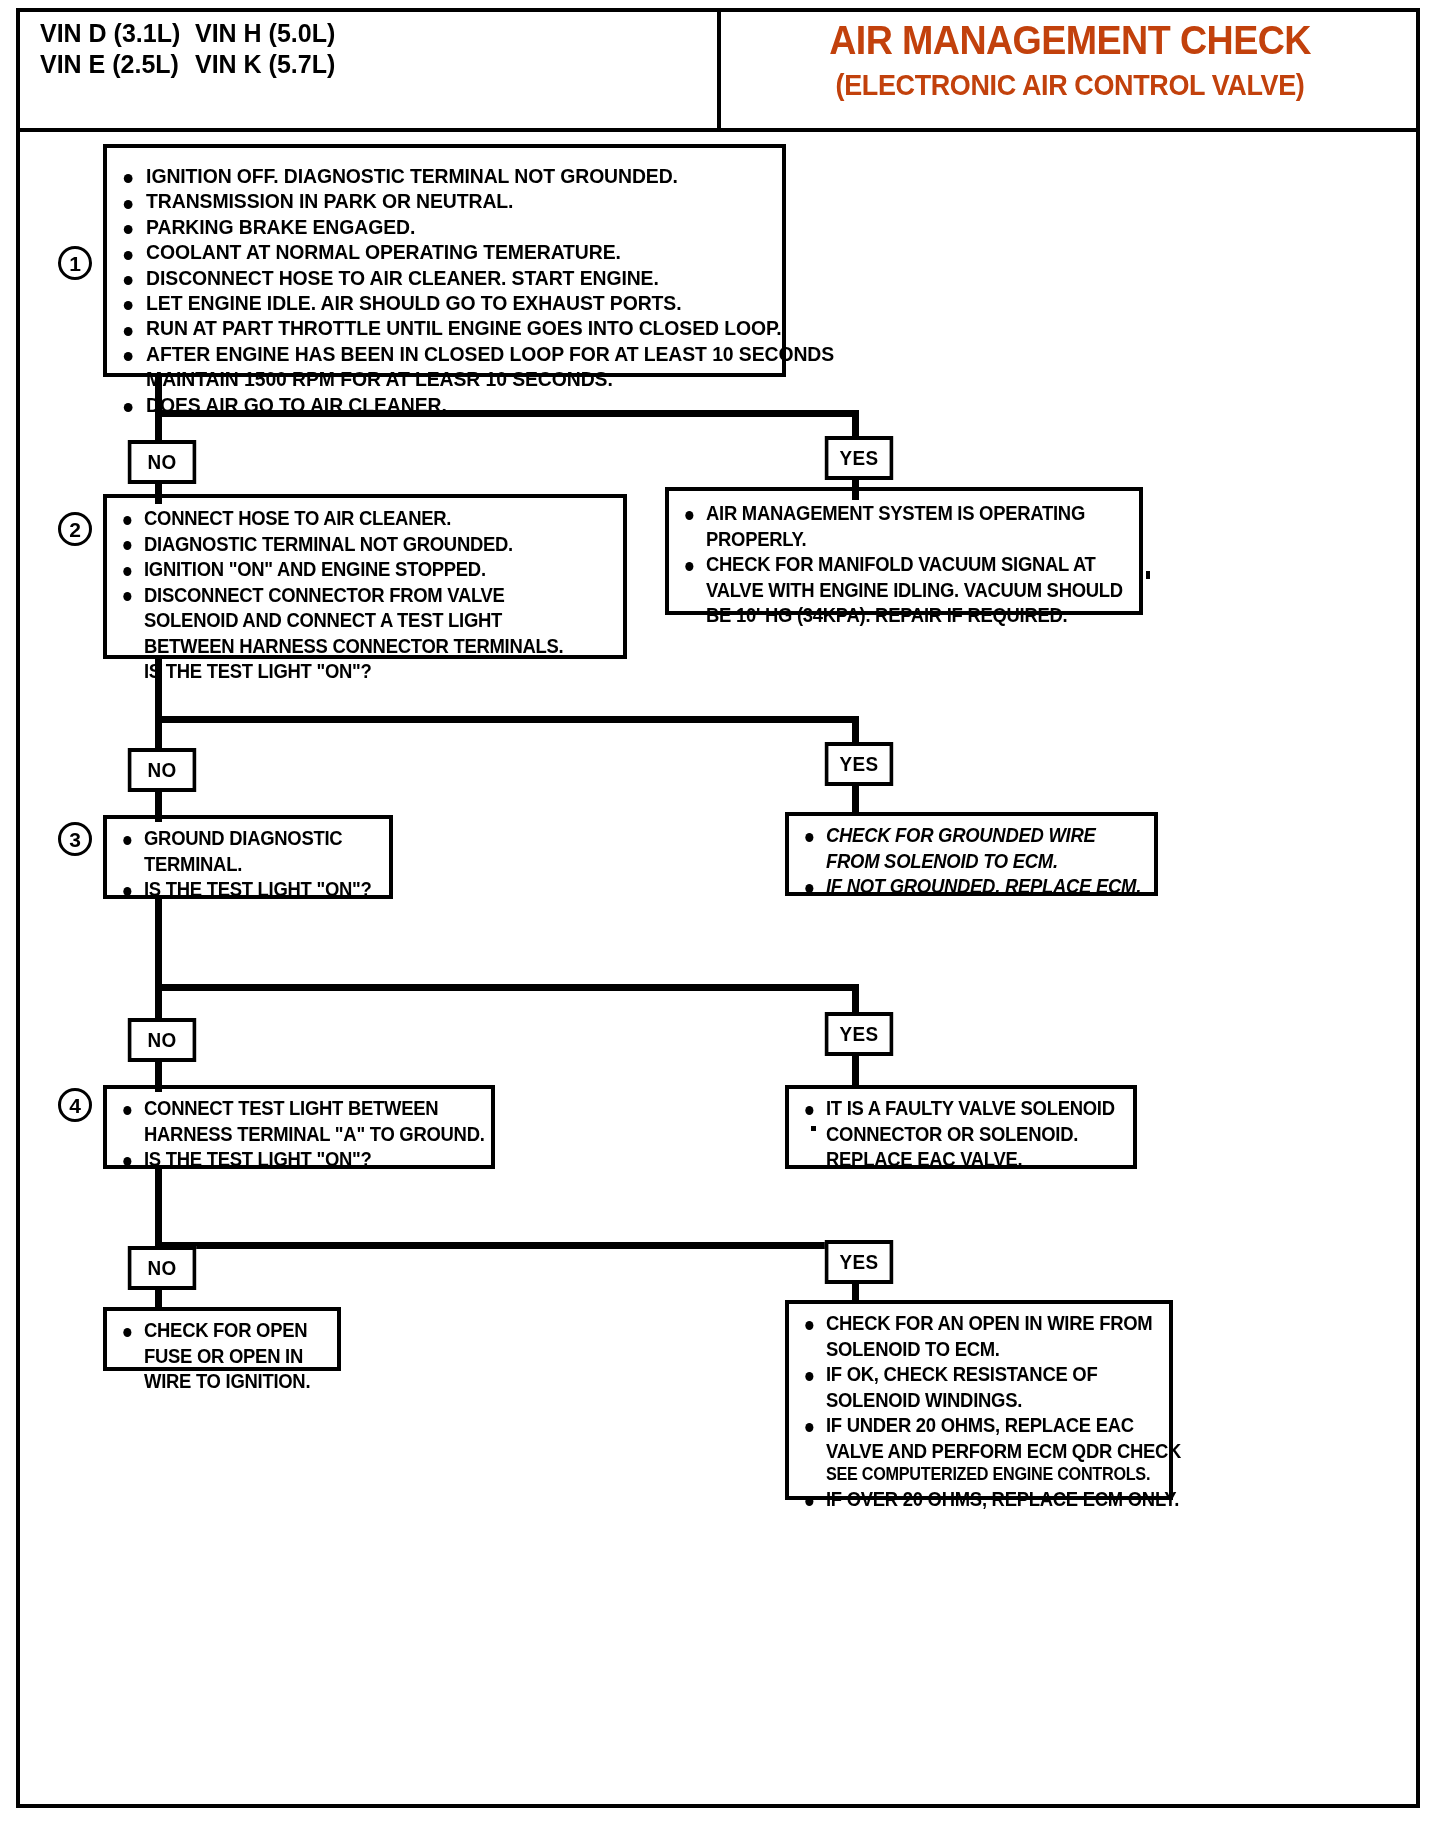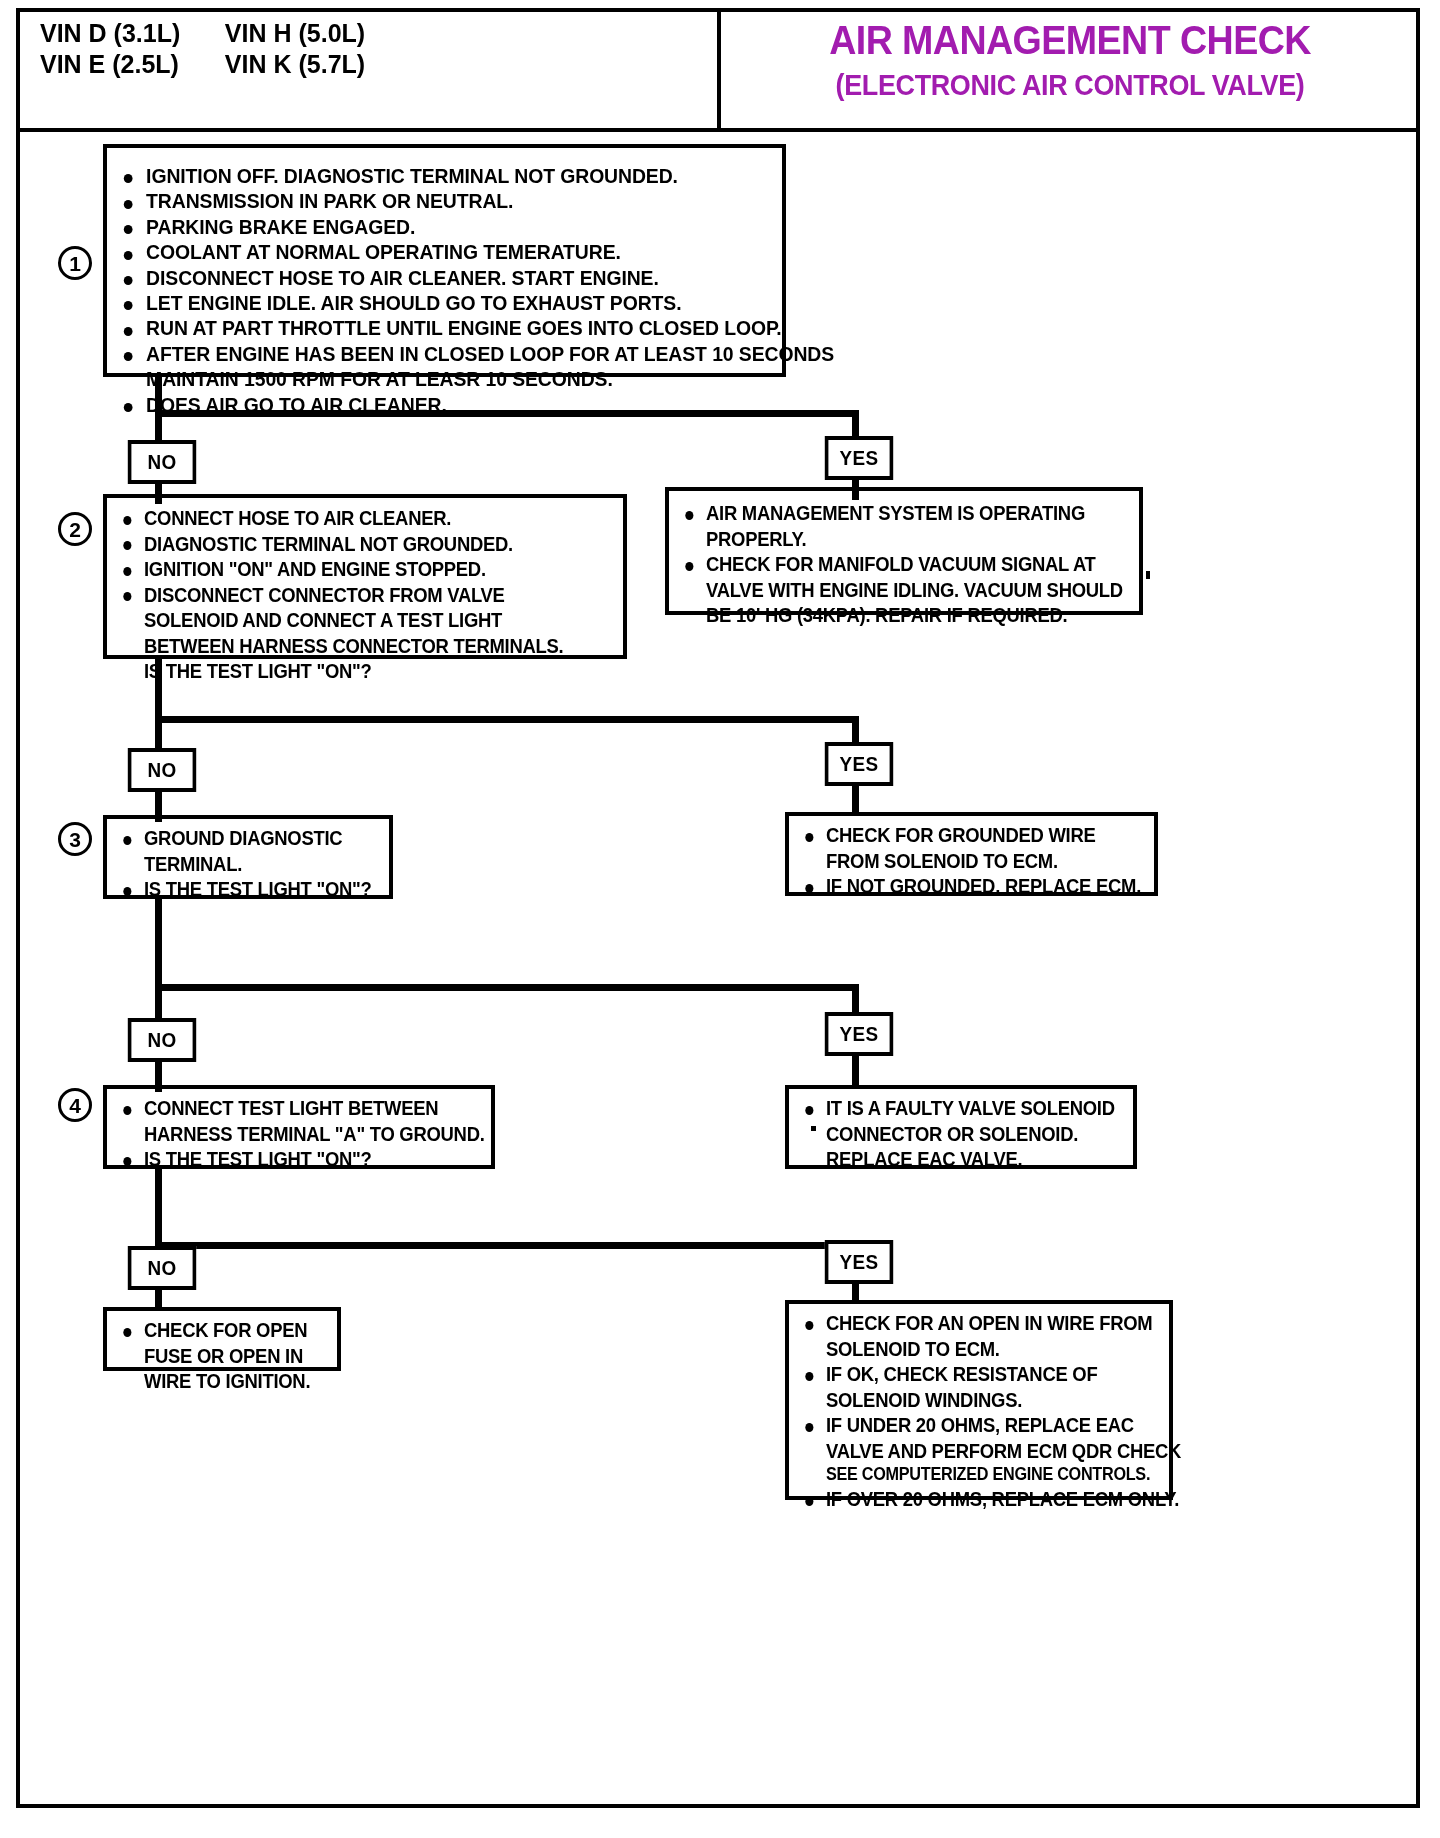--- a/index.html
+++ b/index.html
@@ -29,40 +29,40 @@
     left:40px; top:18px;
     width:380px;
     font-size:25px;
     font-weight:bold;
     letter-spacing:0px;
     line-height:31px;
     color:#000;
   }
   .vin-row{display:flex;}
   .vin-col-a{width:155px;}
-  .vin-col-b{width:200px;text-align:center;}
+  .vin-col-b{width:200px;}
 
   .title-divider{
     position:absolute;
     left:717px; top:12px;
     width:4px; height:116px;
     background:#000;
   }
   .header-rule{
     position:absolute;
     left:20px; top:128px;
     width:1396px; height:4px;
     background:#000;
   }
   .title-block{
     position:absolute;
     left:730px; top:18px;
     width:680px;
     text-align:center;
-    color:#a21caf;
+    color:#c2410c;
   }
   .title-main{
     font-size:40px;
     font-weight:bold;
     letter-spacing:-0.6px;
     transform:scaleX(0.94);
     transform-origin:center;
     white-space:nowrap;
   }
   .title-sub{
@@ -275,21 +275,21 @@
     <div class="box-inner" style="padding-top:6px;">
       <ul class="bullets">
         <li>GROUND DIAGNOSTIC</li>
         <li class="nobullet">TERMINAL.</li>
         <li>IS THE TEST LIGHT "ON"?</li>
       </ul>
     </div>
   </div>
 
   <div class="box style-heavy" style="left:785px; top:812px; width:373px; height:84px;">
-    <div class="box-inner" style="padding-top:6px;">
+    <div class="box-inner" style="padding-top:6px;font-style:italic;">
       <ul class="bullets">
         <li>CHECK FOR GROUNDED WIRE</li>
         <li class="nobullet">FROM SOLENOID TO ECM.</li>
         <li>IF NOT GROUNDED, REPLACE ECM.</li>
       </ul>
     </div>
   </div>
 
   <div class="ln lnv" style="left:155px; top:899px; height:92px;"></div>
   <div class="ln lnh" style="left:155px; top:984px; width:704px;"></div>

